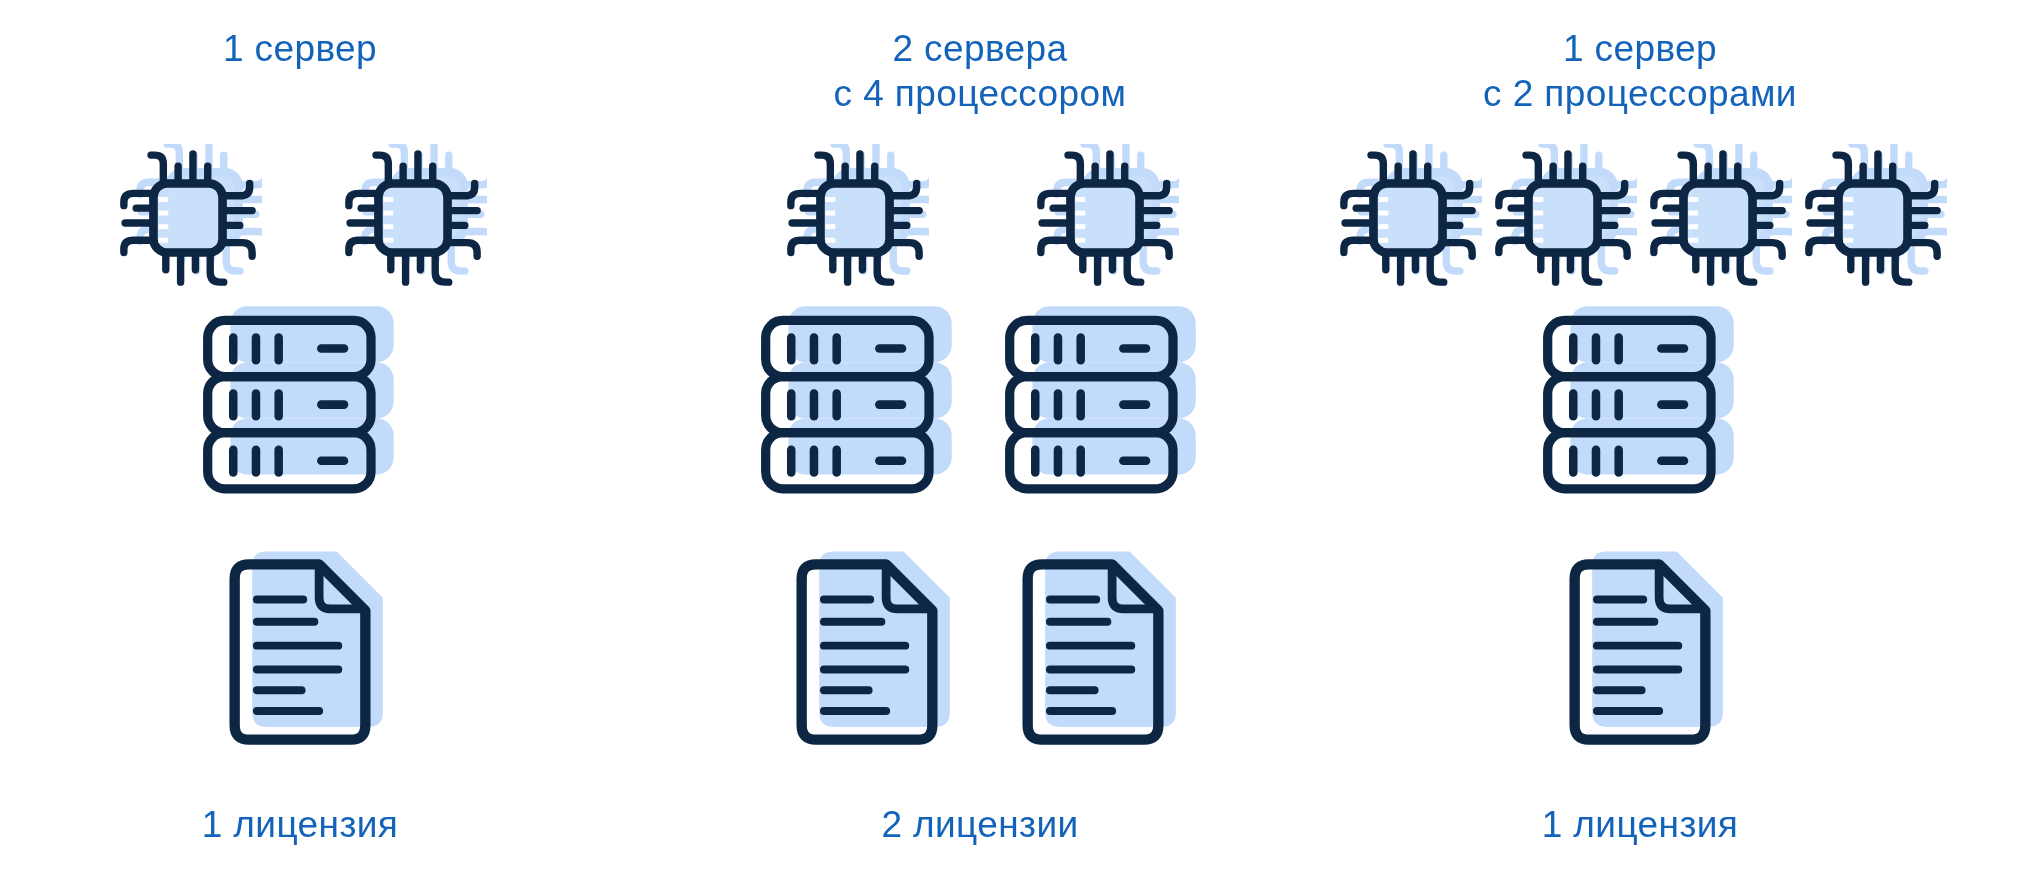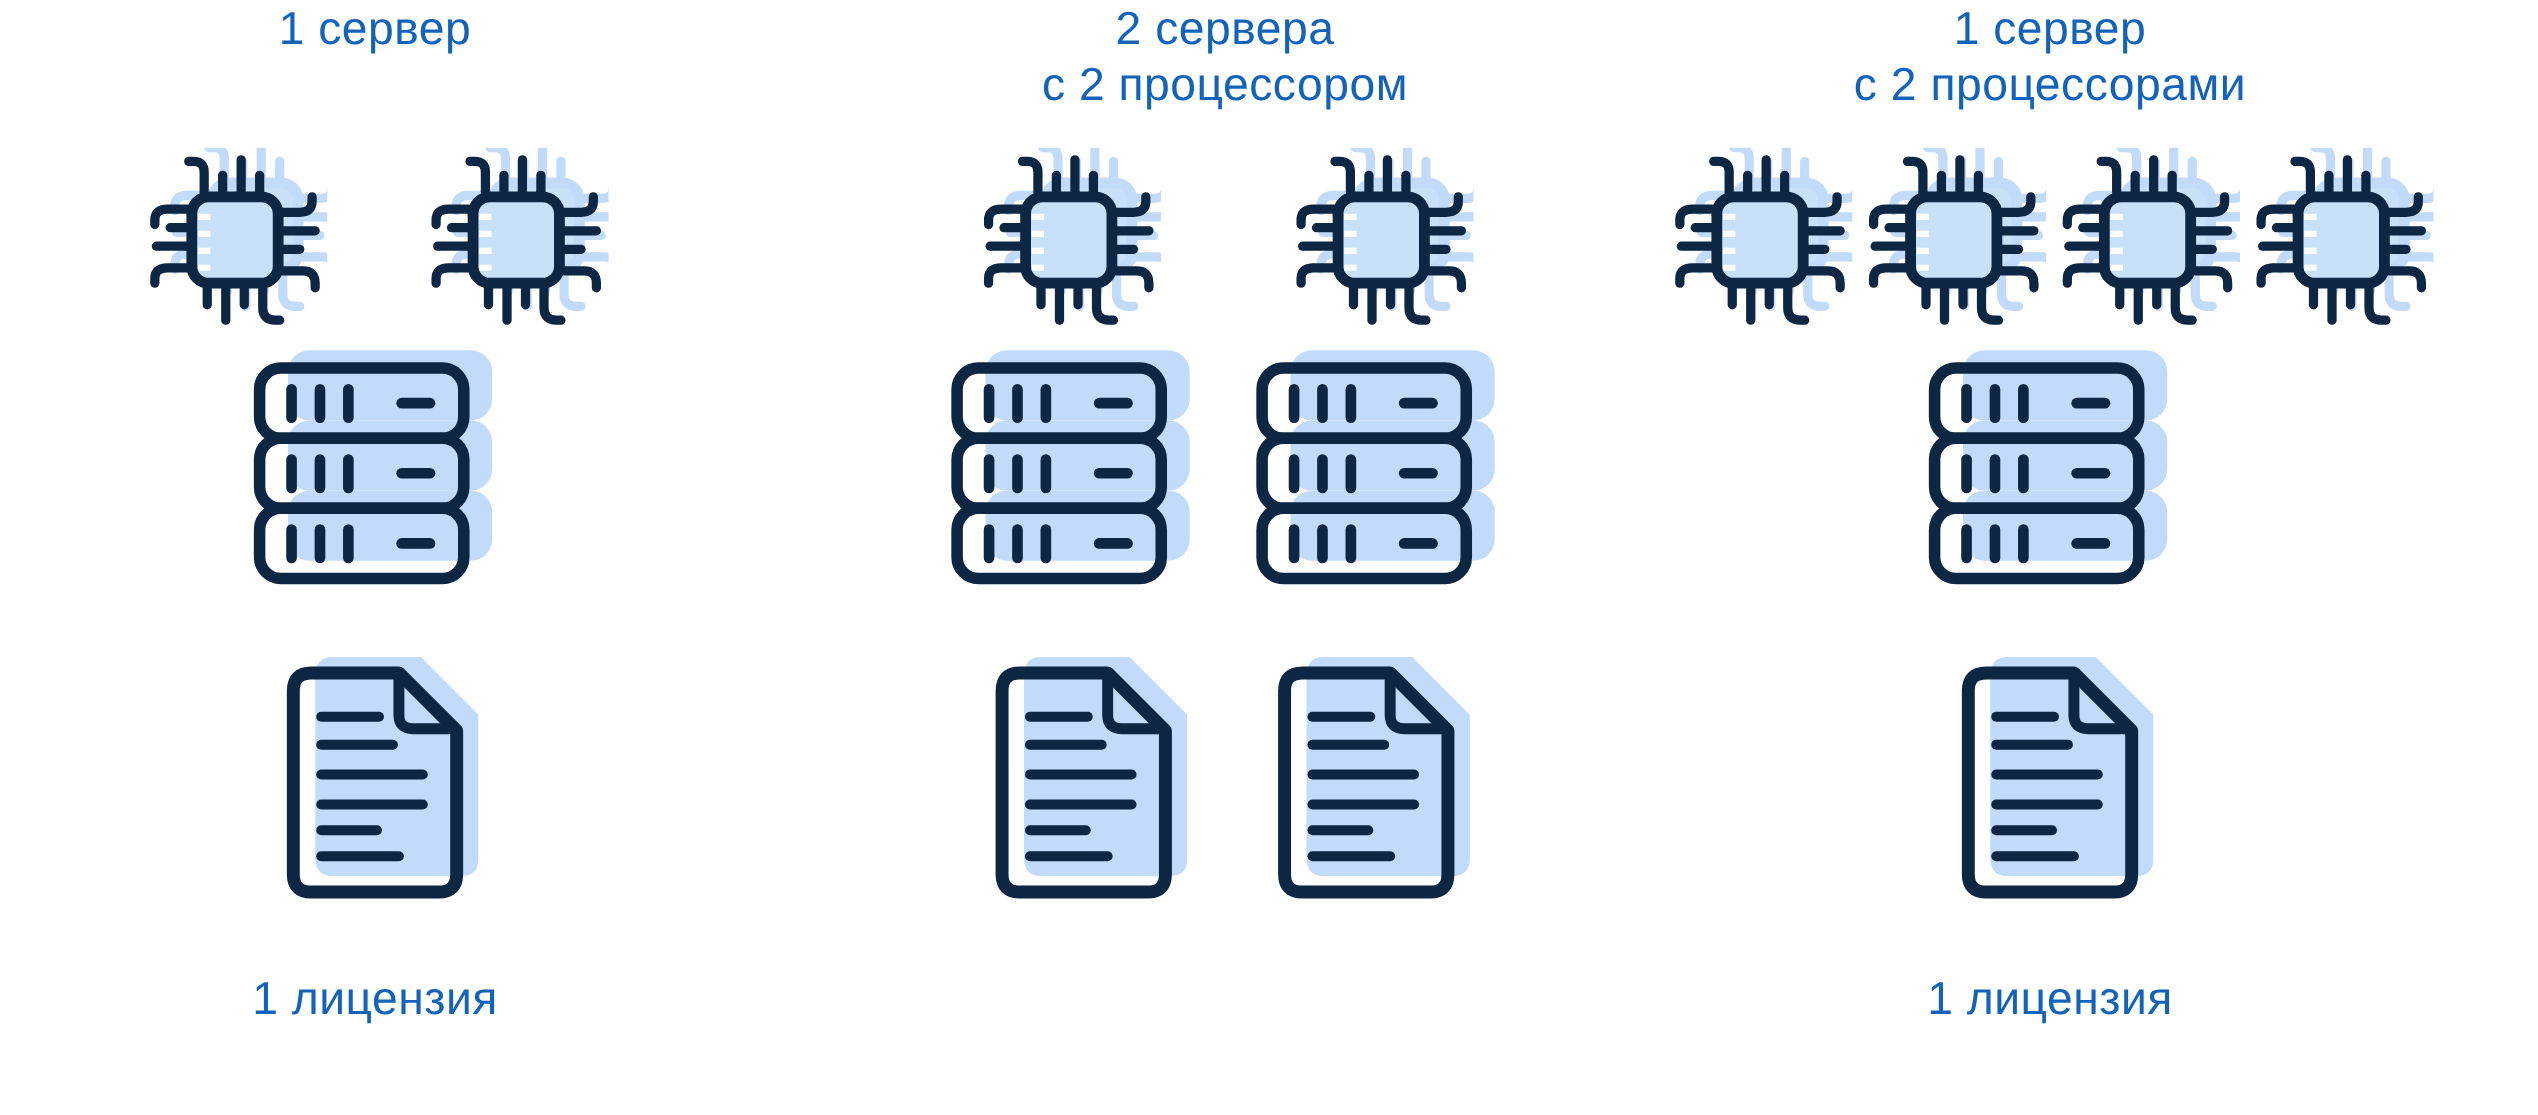--- a/index.html
+++ b/index.html
@@ -5,21 +5,22 @@
   * { box-sizing: border-box; }
   html, body { margin: 0; padding: 0; }
   body {
     width: 2030px; height: 892px;
     background: var(--background, #ffffff);
     font-family: "Liberation Sans", sans-serif;
     overflow: hidden;
   }
   .diagram {
     display: flex;
-    align-items: flex-start;
+    align-items: center;
+    padding-top: 26px;
     width: 2030px;
   }
   .column { display: flex; flex-direction: column; align-items: center; }
   .col-1 { width: 600px; }
   .col-2 { width: 760px; }
   .col-3 { width: 560px; }
 
   .title, .bottom-label {
     color: var(--text-blue, #1463ba);
     font-size: 37px;
@@ -174,21 +175,21 @@
         <svg class="icon icon-doc">
           <use href="#icon-doc"></use>
         </svg>
       </div>
     <div class="bottom-label">1 лицензия</div>
   </div>
 
   <div class="column col-2">
     <div class="title">
       <div>2 сервера</div>
-      <div>с 2 процессором</div>
+      <div>с 4 процессором</div>
     </div>
     <div class="row cpu-row">
         <svg class="icon icon-chip">
           <use href="#icon-chip"></use>
         </svg>
         <svg class="icon icon-chip">
           <use href="#icon-chip"></use>
         </svg>
       </div>
     <div class="row server-row">
@@ -200,20 +201,21 @@
         </svg>
       </div>
     <div class="row doc-row">
         <svg class="icon icon-doc">
           <use href="#icon-doc"></use>
         </svg>
         <svg class="icon icon-doc">
           <use href="#icon-doc"></use>
         </svg>
       </div>
+    <div class="bottom-label">2 лицензии</div>
   </div>
 
   <div class="column col-3">
     <div class="title">
       <div>1 сервер</div>
       <div>с 2 процессорами</div>
     </div>
     <div class="row cpu-row">
         <svg class="icon icon-chip">
           <use href="#icon-chip"></use>

